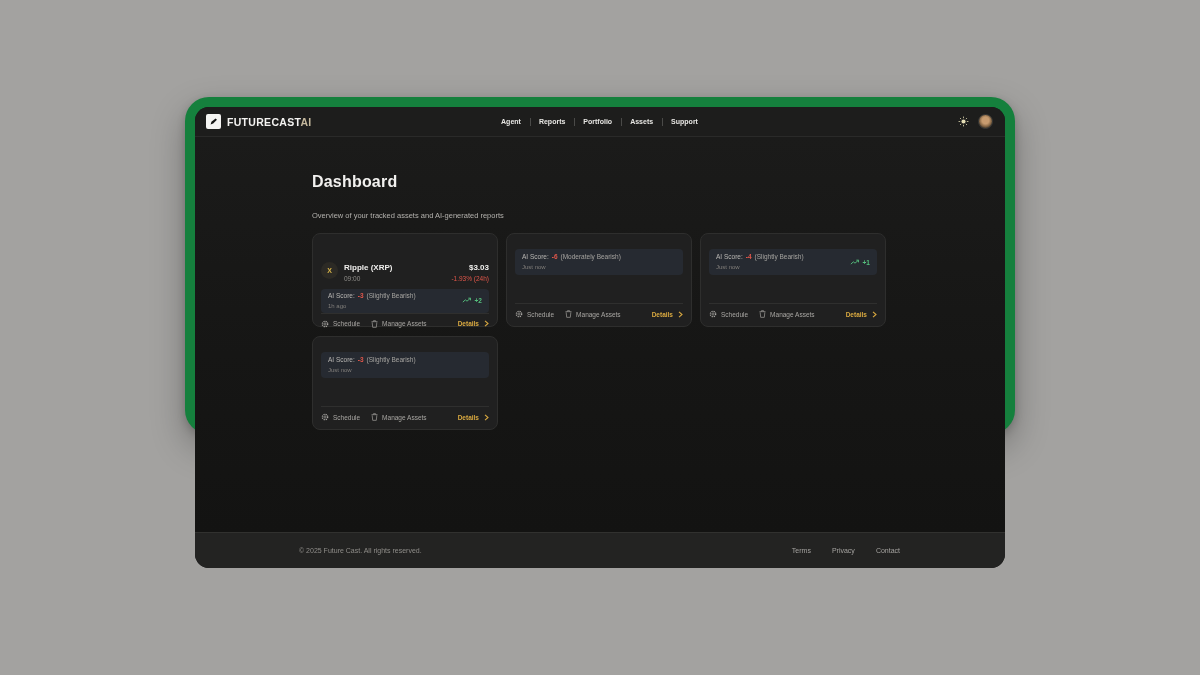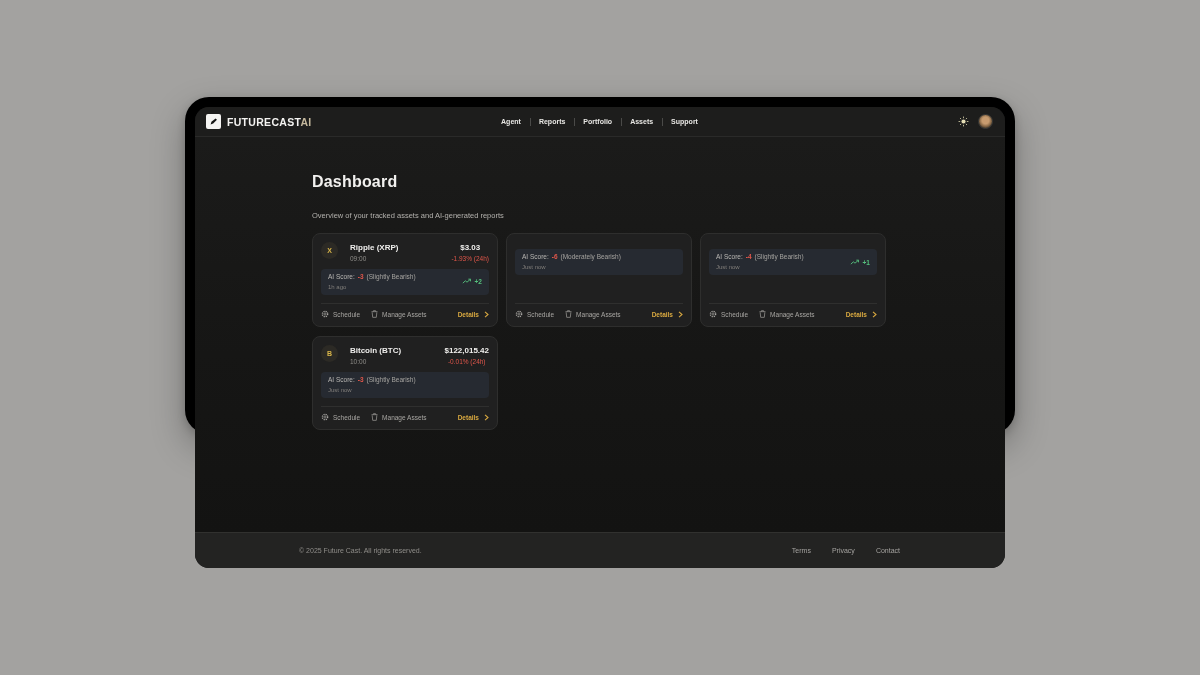--- a/index.html
+++ b/index.html
@@ -6,21 +6,21 @@
   html,body { width:1200px; height:675px; }
   body {
     background:#a3a2a0;
     font-family:"Liberation Sans", sans-serif;
     position:relative;
     overflow:hidden;
   }
   .device {
     position:absolute; left:185px; top:97px;
     width:830px; height:337px;
-    background:#000000;
+    background:#15803d;
     border-radius:24px;
     padding:10px;
     box-shadow:0 14px 34px rgba(0,0,0,.28), 0 3px 8px rgba(0,0,0,.18);
   }
   .screen {
     width:810px; height:461px;
     border-radius:14px;
     overflow:hidden;
     display:flex; flex-direction:column;
     background:#171716;
@@ -69,32 +69,32 @@
     gap:9px 8px;
   }
   .card {
     width:186px; height:94px;
     background:#202020;
     border:1px solid #2e2e2d;
     border-radius:8px;
     padding:8px;
     display:flex; flex-direction:column;
   }
-  .card-head { display:flex; align-items:flex-start; gap:12px; }
+  .card-head { display:flex; align-items:flex-start; gap:6px;margin-top:20px; }
   .coin {
     width:17px; height:17px; border-radius:50%;
     background:#2c2a25;
     color:#d9b64a; font-size:7px; font-weight:700;
     display:flex; align-items:center; justify-content:center;
     flex:none;
   }
   .names { flex:1; min-width:0; padding-top:1px; }
   .asset-name { font-size:8px; font-weight:700; color:#efeeec; white-space:nowrap; }
   .asset-time { font-size:6.5px; color:#8f8d89; margin-top:2.5px; }
-  .price-wrap { text-align:center; padding-top:1px; }
+  .price-wrap { text-align:right; padding-top:1px; }
   .price { font-size:8px; font-weight:700; color:#f1f0ee; }
   .change { font-size:6.5px; margin-top:2.5px; }
   .pos { color:#55c07d; }
   .neg { color:#e0564a; }
   .score-box {
     margin-top:7px;
     height:26px;
     background:#262a31;
     border-radius:4px;
     padding:4px 7px 4px 7px;
@@ -303,31 +303,20 @@
             <span class="details">
               <span>Details</span>
               <svg width="5" height="7" viewBox="0 0 6 8">
                 <polyline points="1.2,0.8 4.8,4 1.2,7.2" fill="none" stroke="#d9a940" stroke-width="1.3"></polyline>
               </svg>
             </span>
           </div>
         </div>
 
         <div class="card">
-          <div class="card-head">
-            <span class="coin">B</span>
-            <span class="names">
-              <div class="asset-name">Bitcoin (BTC)</div>
-              <div class="asset-time">10:00</div>
-            </span>
-            <span class="price-wrap">
-              <div class="price">$122,015.42</div>
-              <div class="change neg">-0.01% (24h)</div>
-            </span>
-          </div>
           <div class="score-box">
             <div class="score-lines">
               <div class="score-line1">
                 <span>AI Score:</span>
                 <span class="score-val">-3</span>
                 <span class="score-sent">(Slightly Bearish)</span>
               </div>
               <div class="score-updated">Just now</div>
             </div>
 

